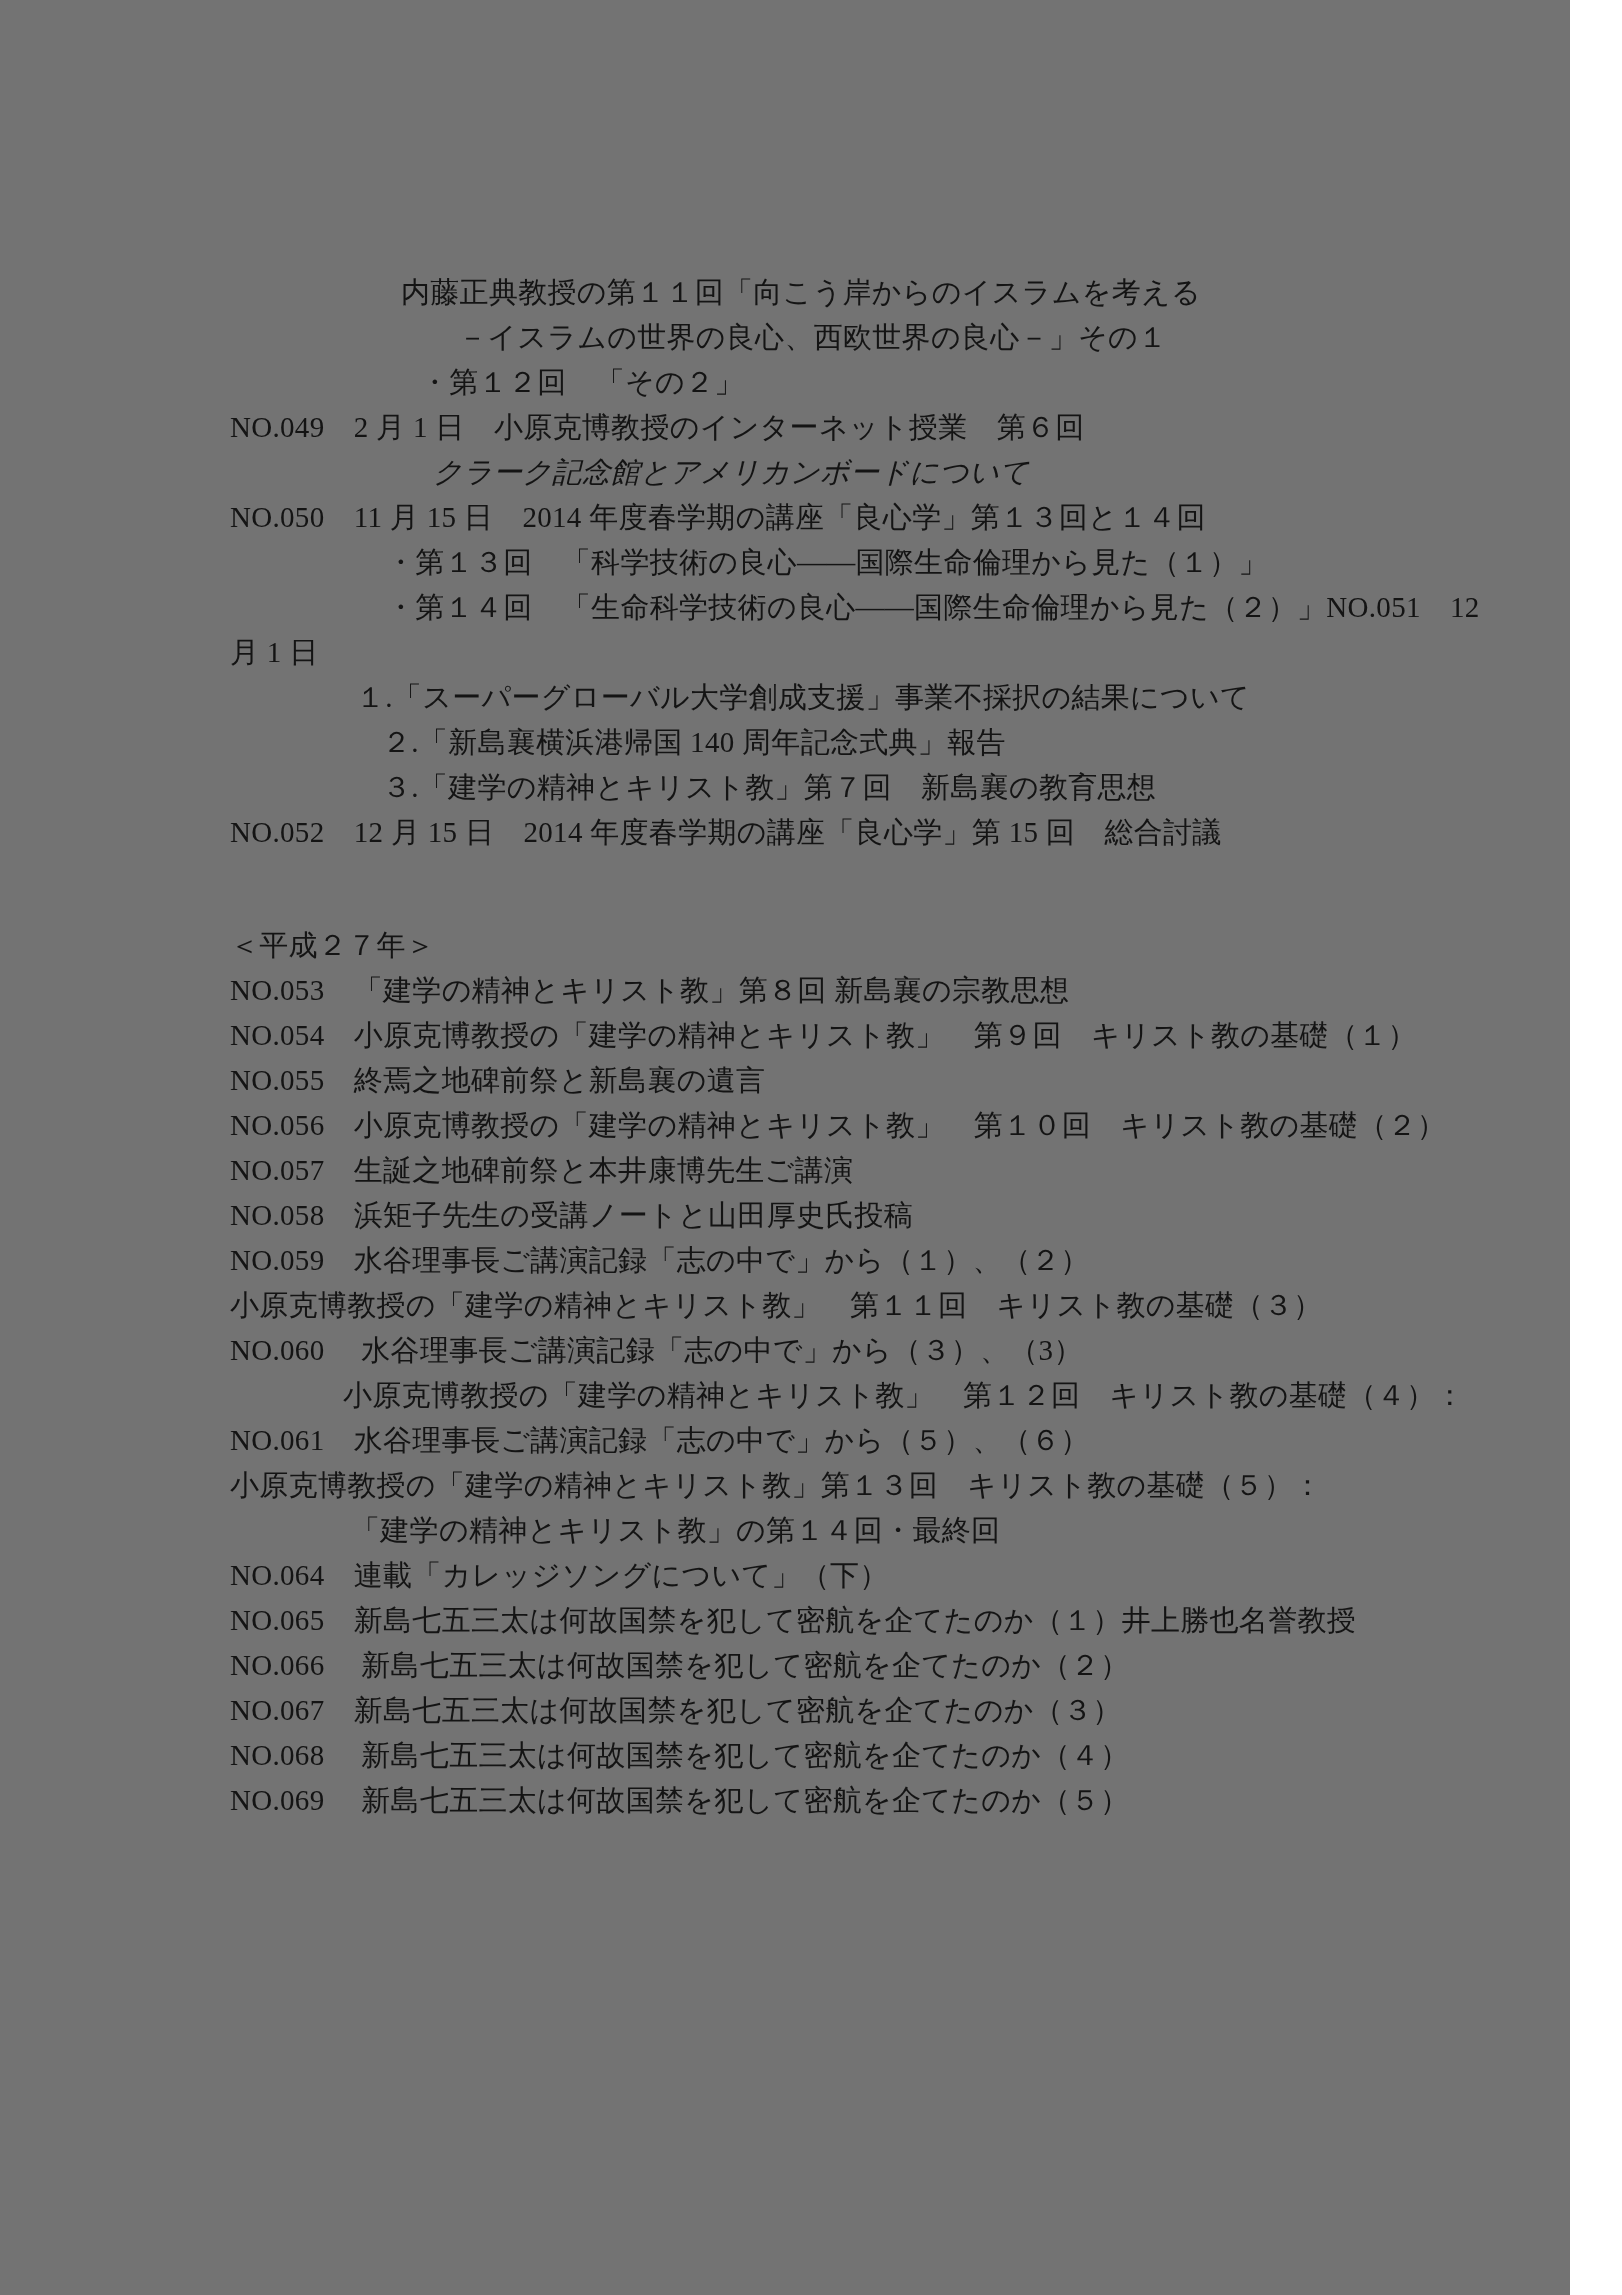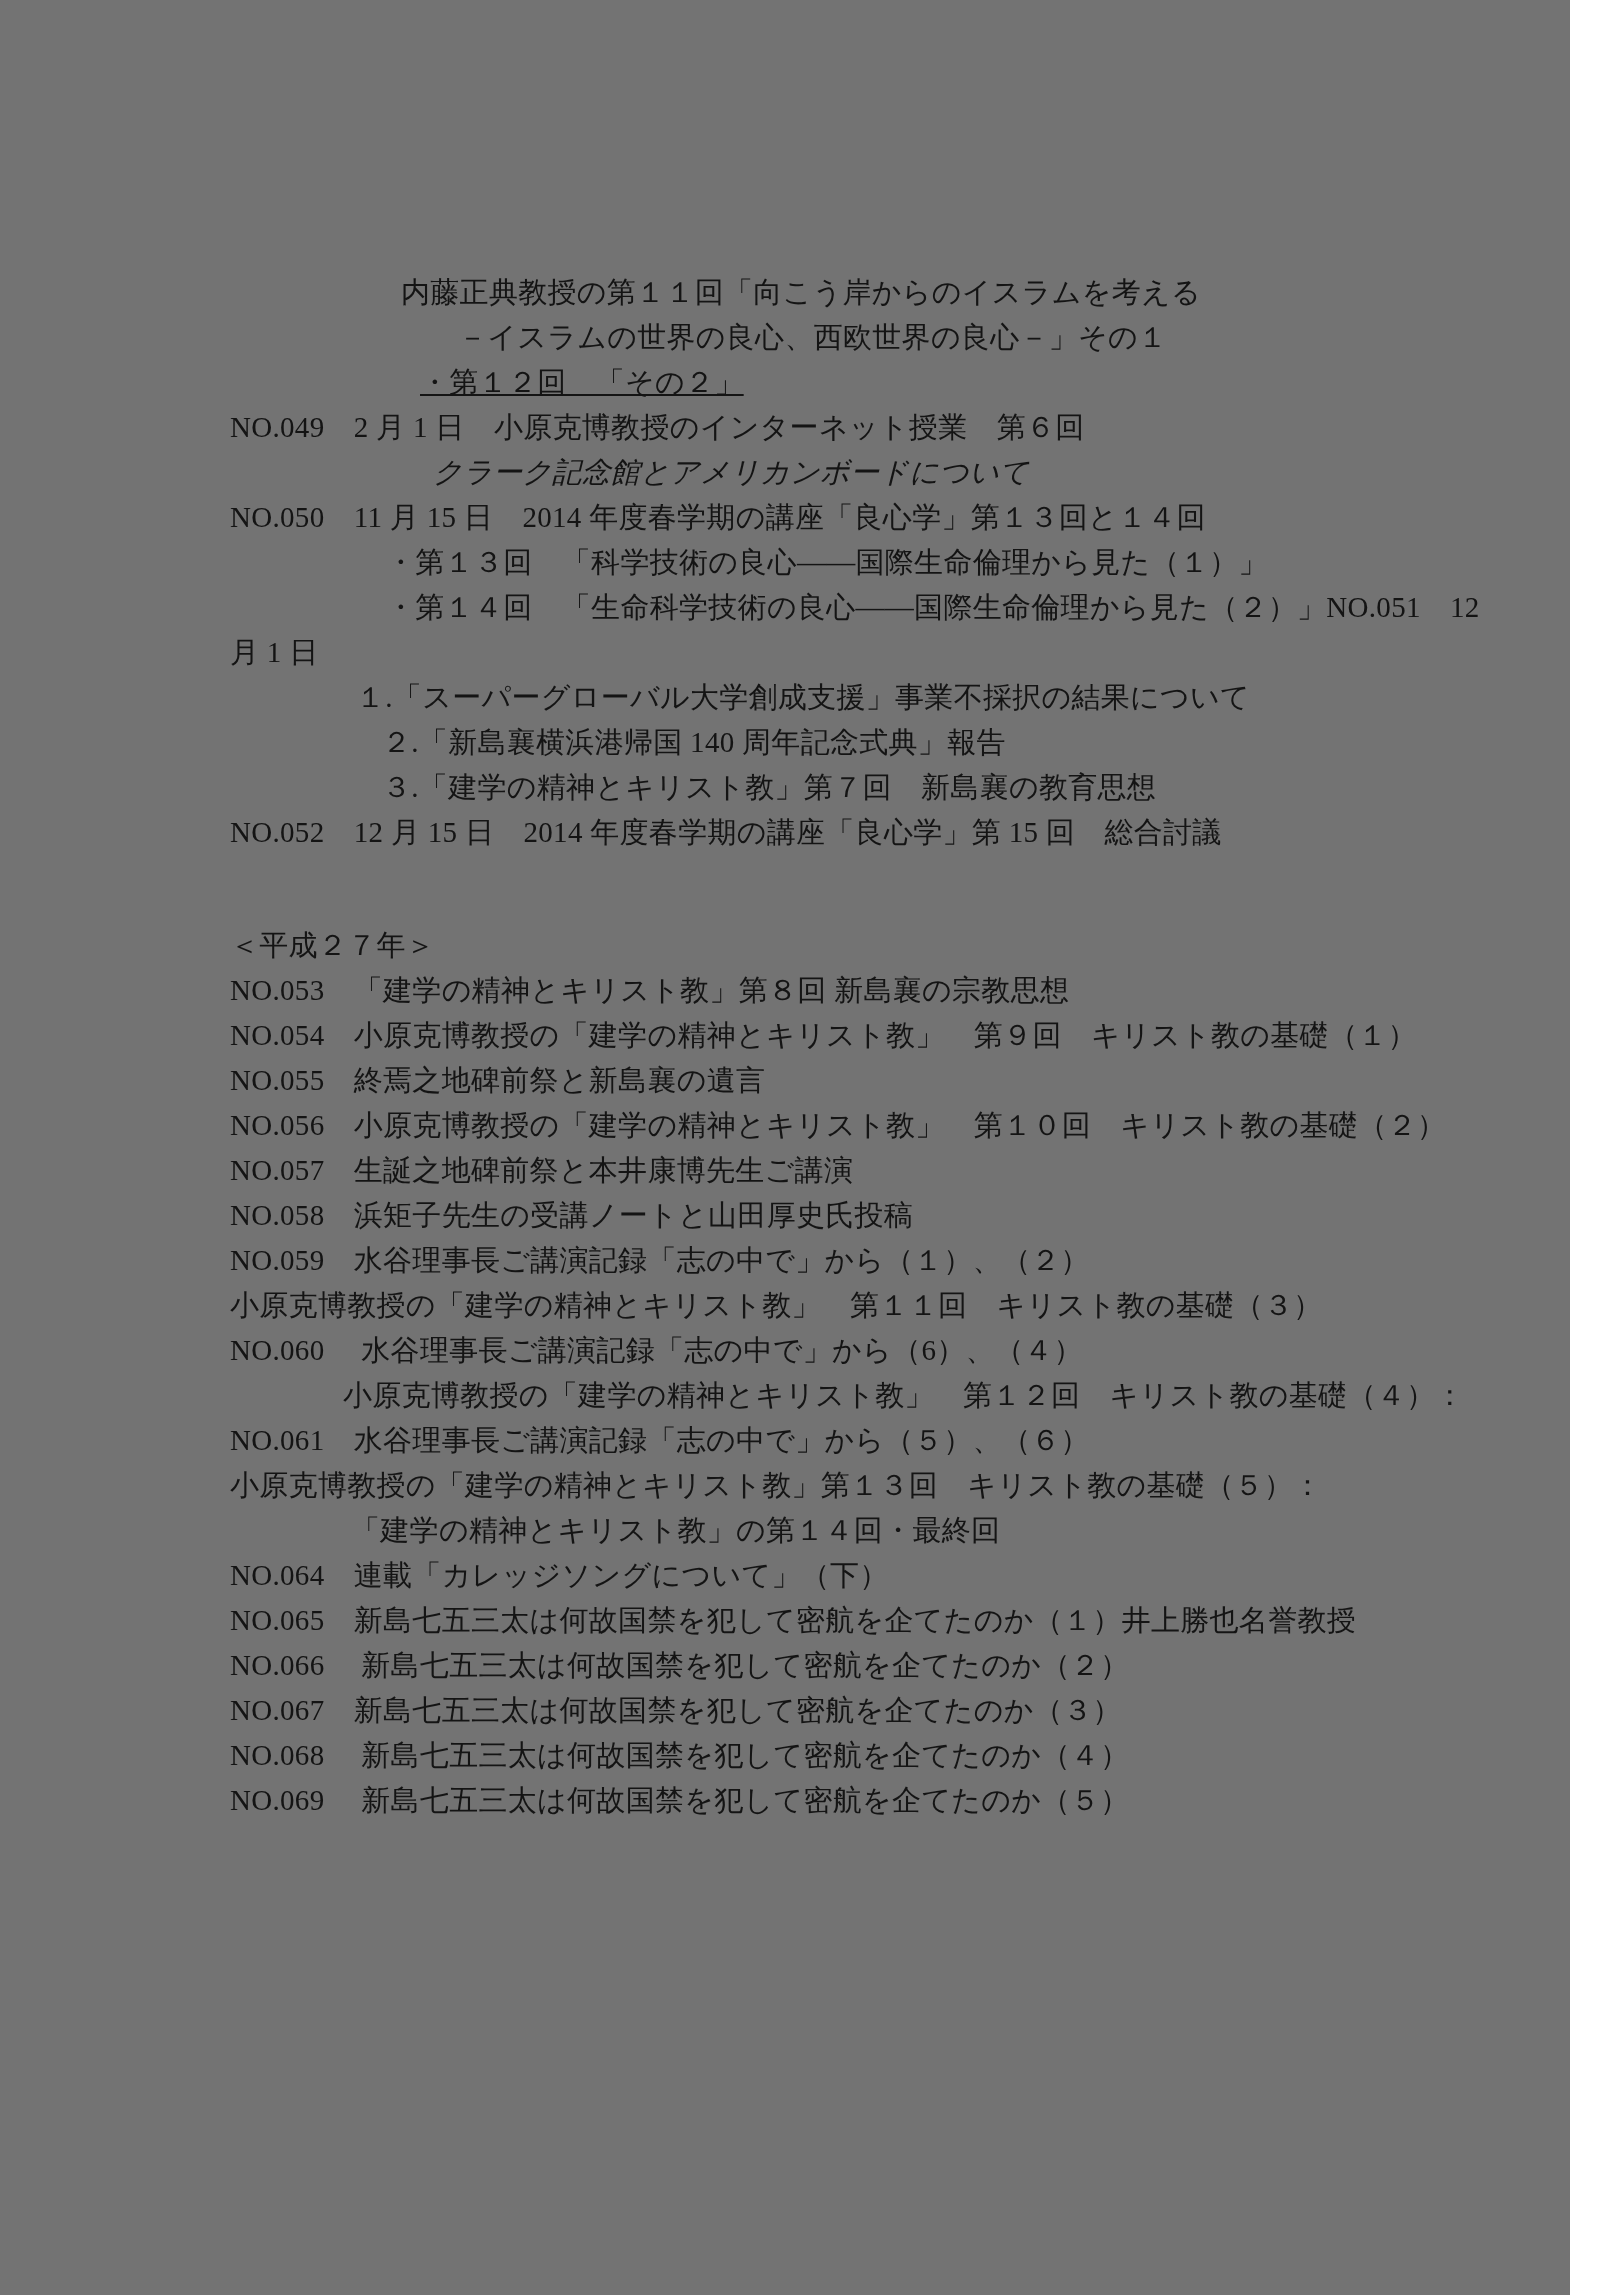--- a/index.html
+++ b/index.html
@@ -28,21 +28,21 @@
     font-size: 29px;
     line-height: 45px;
     white-space: pre;
     letter-spacing: 0.3px;
     color: #141414;
   }
   
   .ind-0   { padding-left: 0px; }
   .ind-t1  { padding-left: 171px; }   
   .ind-t2  { padding-left: 228px; }   
-  .ind-t3  { padding-left: 190px; text-decoration: underline; }   
+  .ind-t3  { padding-left: 190px; }   
   .ind-c1  { padding-left: 203px; font-style: italic; }   
   .ind-b   { padding-left: 156px; }   
   .ind-n1  { padding-left: 126px; }   
   .ind-n2  { padding-left: 152px; }   
   .ind-s   { padding-left: 113px; }   
   .ind-q   { padding-left: 121px; }
   .gap-lg  { height: 68px; }
 </style>
 </head>
 <body>
@@ -68,21 +68,21 @@
 
     <div class="line ind-0">＜平成２７年＞</div>
     <div class="line ind-0">NO.053　「建学の精神とキリスト教」第８回 新島襄の宗教思想</div>
     <div class="line ind-0">NO.054　小原克博教授の「建学の精神とキリスト教」　第９回　キリスト教の基礎（１）</div>
     <div class="line ind-0">NO.055　終焉之地碑前祭と新島襄の遺言</div>
     <div class="line ind-0">NO.056　小原克博教授の「建学の精神とキリスト教」　第１０回　キリスト教の基礎（２）</div>
     <div class="line ind-0">NO.057　生誕之地碑前祭と本井康博先生ご講演</div>
     <div class="line ind-0">NO.058　浜矩子先生の受講ノートと山田厚史氏投稿</div>
     <div class="line ind-0">NO.059　水谷理事長ご講演記録「志の中で」から（１）、（２）</div>
     <div class="line ind-0">小原克博教授の「建学の精神とキリスト教」　第１１回　キリスト教の基礎（３）</div>
-    <div class="line ind-0">NO.060　 水谷理事長ご講演記録「志の中で」から（6）、（４）</div>
+    <div class="line ind-0">NO.060　 水谷理事長ご講演記録「志の中で」から（３）、（3）</div>
     <div class="line ind-s">小原克博教授の「建学の精神とキリスト教」　第１２回　キリスト教の基礎（４）：</div>
     <div class="line ind-0">NO.061　水谷理事長ご講演記録「志の中で」から（５）、（６）</div>
     <div class="line ind-0">小原克博教授の「建学の精神とキリスト教」第１３回　キリスト教の基礎（５）：</div>
     <div class="line ind-q">「建学の精神とキリスト教」の第１４回・最終回</div>
     <div class="line ind-0">NO.064　連載「カレッジソングについて」（下）</div>
     <div class="line ind-0">NO.065　新島七五三太は何故国禁を犯して密航を企てたのか（１）井上勝也名誉教授</div>
     <div class="line ind-0">NO.066　 新島七五三太は何故国禁を犯して密航を企てたのか（２）</div>
     <div class="line ind-0">NO.067　新島七五三太は何故国禁を犯して密航を企てたのか（３）</div>
     <div class="line ind-0">NO.068　 新島七五三太は何故国禁を犯して密航を企てたのか（４）</div>
     <div class="line ind-0">NO.069　 新島七五三太は何故国禁を犯して密航を企てたのか（５）</div>

